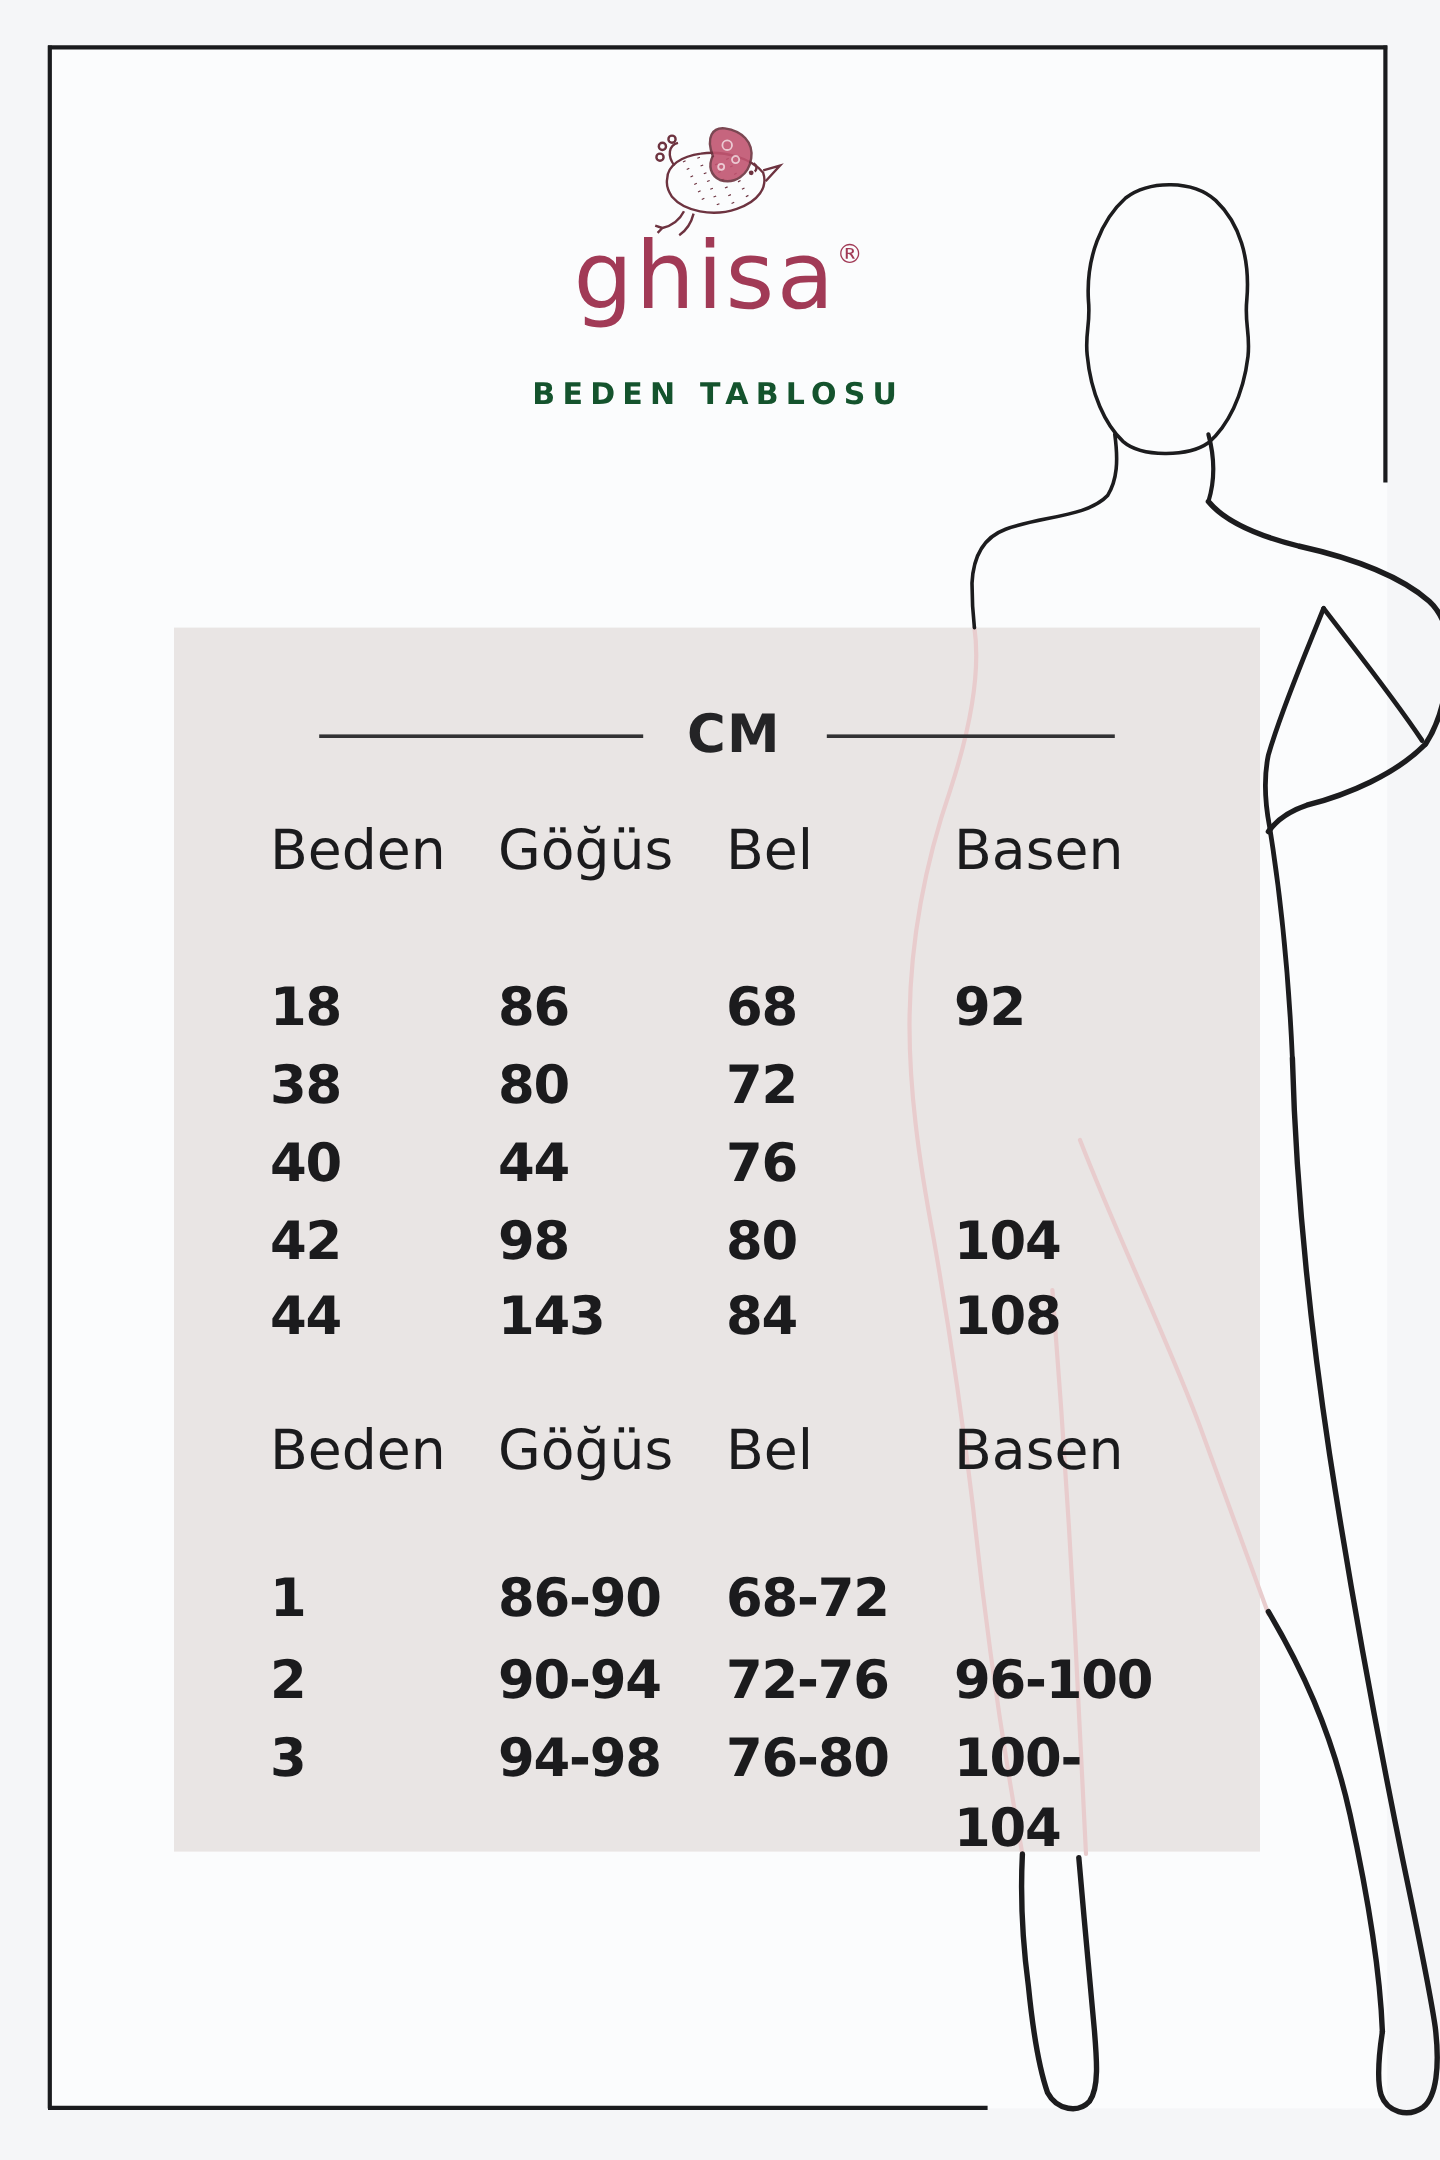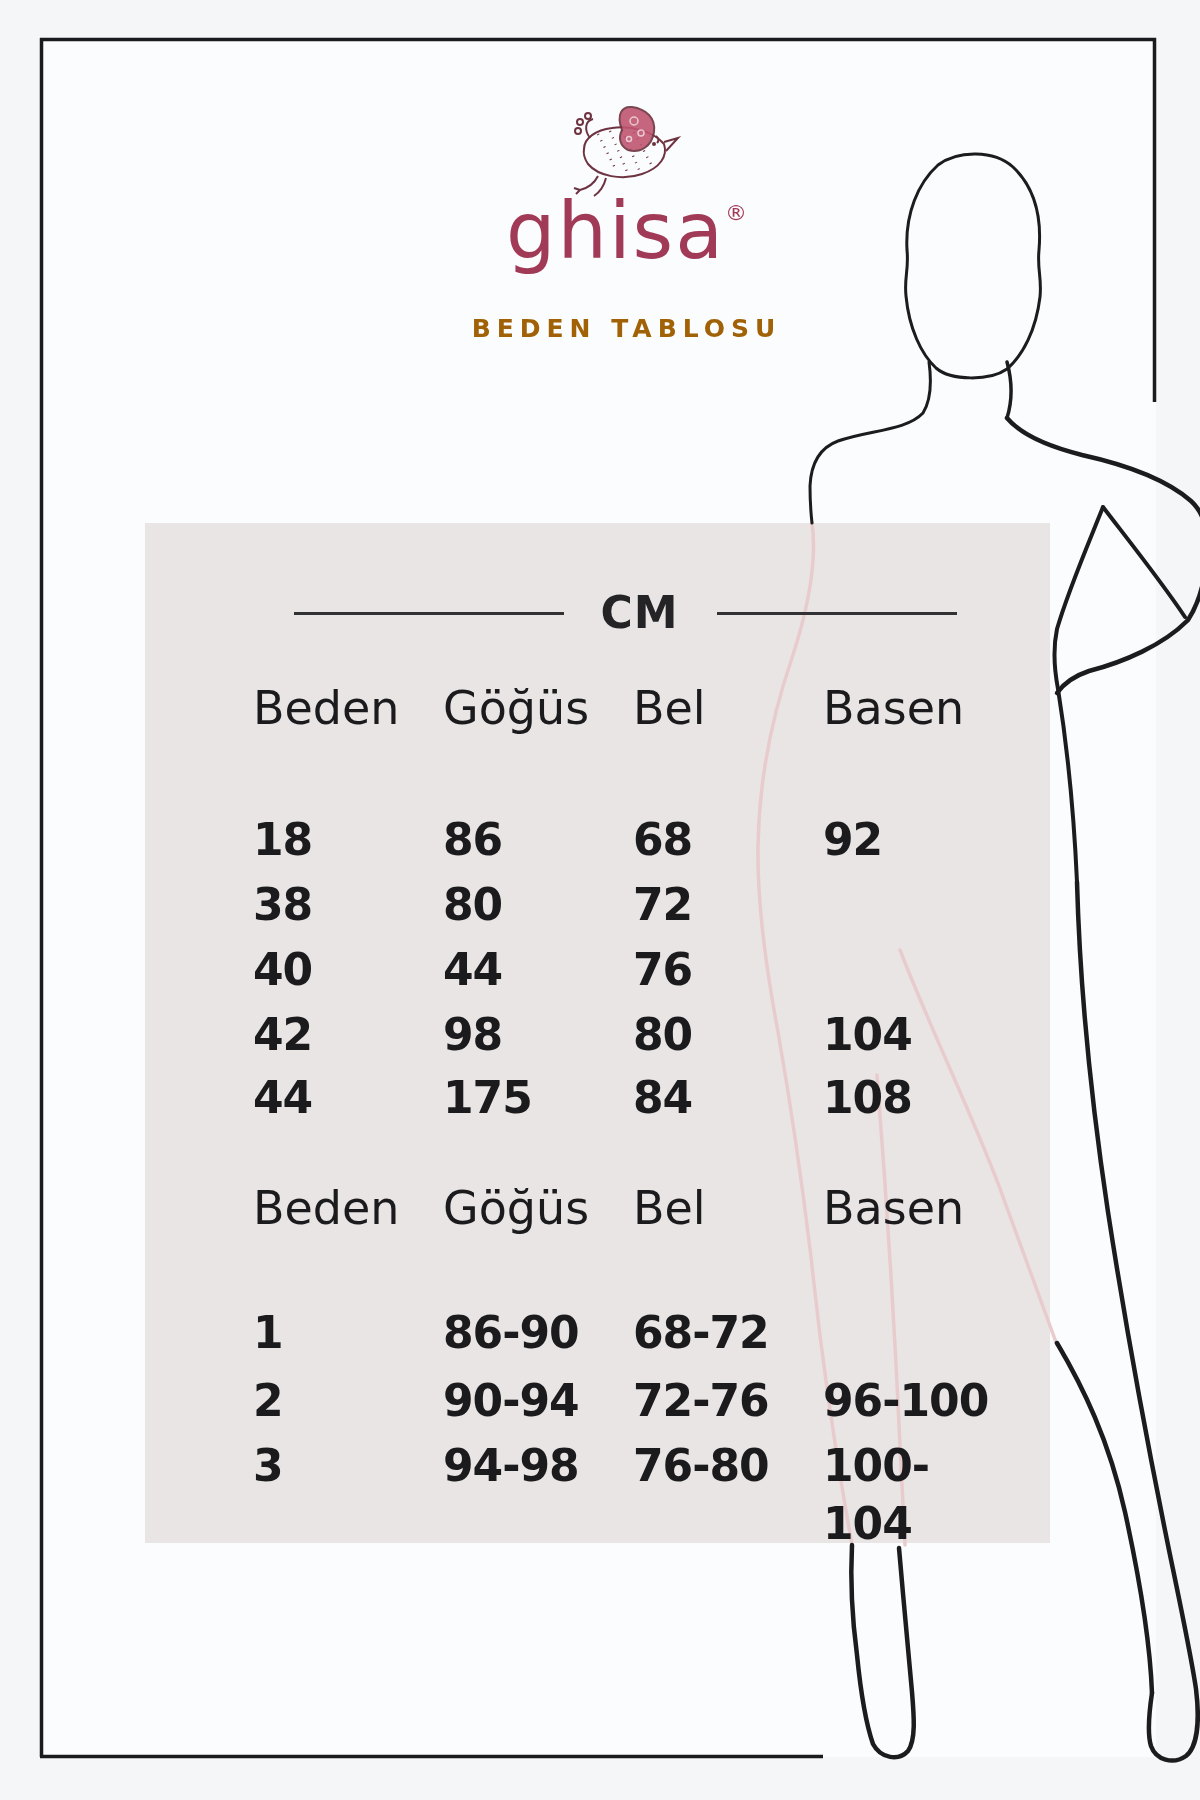--- a/index.html
+++ b/index.html
@@ -11,35 +11,35 @@
   }
   .frame-inner{
     position:absolute;left:41px;top:39px;width:1115px;height:1718px;
     background:#fbfcfd;z-index:0;
   }
   .size-box{
     position:absolute;left:145px;top:523px;width:905px;height:1020px;
     background:#e9e5e4;z-index:1;
   }
   .overlay-svg{position:absolute;left:0;top:0;z-index:2;pointer-events:none;}
-  .content{position:absolute;left:0;top:0;width:1153px;height:1800px;z-index:3;margin-left:28px;}
+  .content{position:absolute;left:0;top:0;width:1153px;height:1800px;z-index:3;}
 
   .bird{position:absolute;left:536px;top:104px;width:124px;height:100px;}
 
   .logo-line{
     position:absolute;left:40px;top:192px;width:1117px;
     text-align:center;font-size:78px;font-weight:500;letter-spacing:2px;
     color:#a13a56;line-height:1;
   }
   .logo-line sup{font-size:22px;vertical-align:38px;letter-spacing:0;}
 
   .subtitle{
     position:absolute;left:40px;top:314px;width:1117px;
     text-align:center;font-size:25px;font-weight:700;letter-spacing:6px;
-    color:#a16207;
+    color:#14532d;
   }
 
   .cm-row{
     position:absolute;left:145px;top:588px;width:905px;height:50px;
     display:flex;align-items:center;justify-content:center;
   }
   .cm-row .rule{height:3px;background:#323234;}
   .cm-row .rule.left{width:270px;margin-right:36px;}
   .cm-row .rule.right{width:240px;margin-left:38px;}
   .cm-label{font-size:44px;font-weight:700;letter-spacing:1px;color:#242426;line-height:1;}
@@ -151,21 +151,21 @@
         <span>76</span>
       </div>
     <div class="trow data" style="top:1006px">
         <span>42</span>
         <span>98</span>
         <span>80</span>
         <span>104</span>
       </div>
     <div class="trow data" style="top:1069px">
         <span>44</span>
-        <span>175</span>
+        <span>143</span>
         <span>84</span>
         <span>108</span>
       </div>
 
     <div class="trow head" style="top:1179px">
         <span>Beden</span>
         <span>Göğüs</span>
         <span>Bel</span>
         <span>Basen</span>
       </div>

